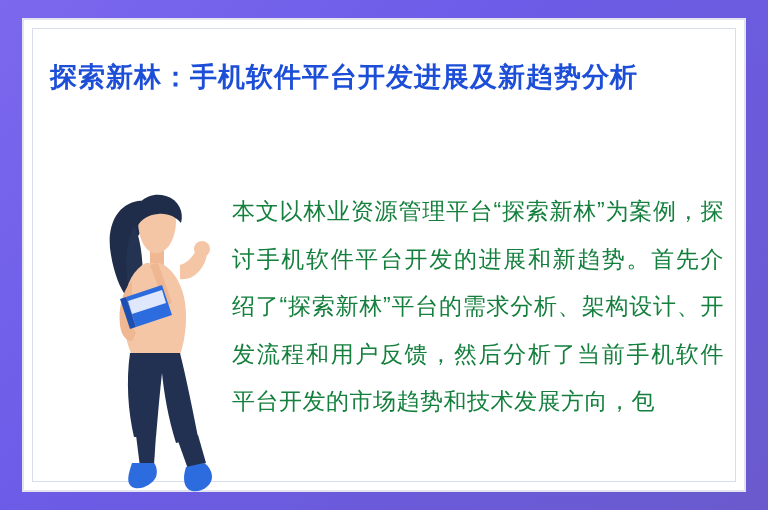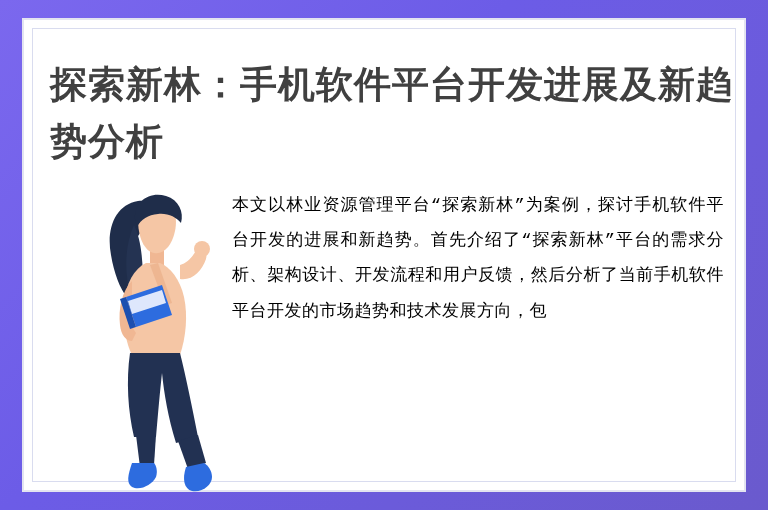--- a/index.html
+++ b/index.html
@@ -39,36 +39,36 @@
     border: 1px solid #d9dcef;
     box-sizing: border-box;
     pointer-events: none;
   }
   .title {
     position: absolute;
     left: 26px;
     top: 36px;
     width: 690px;
     font-family: "DejaVu Sans", sans-serif;
-    font-size: 37px;
+    font-size: 27px;
     font-weight: 700;
     line-height: 1.55;
-    color: #404040;
+    color: #1d4ed8;
     letter-spacing: 1px;
     white-space: pre-wrap;
   }
   .body-text {
     position: absolute;
     left: 208px;
     top: 168px;
     width: 492px;
-    font-family: Liberation Mono, monospace;
-    font-size: 17px;
+    font-family: Liberation Sans, sans-serif;
+    font-size: 23px;
     line-height: 2.07;
-    color: #000000;
+    color: #15803d;
     letter-spacing: 0.5px;
     text-align: justify;
     white-space: pre-wrap;
     overflow: hidden;
     height: 310px;
   }
   .illustration {
     position: absolute;
     left: 56px;
     top: 165px;

